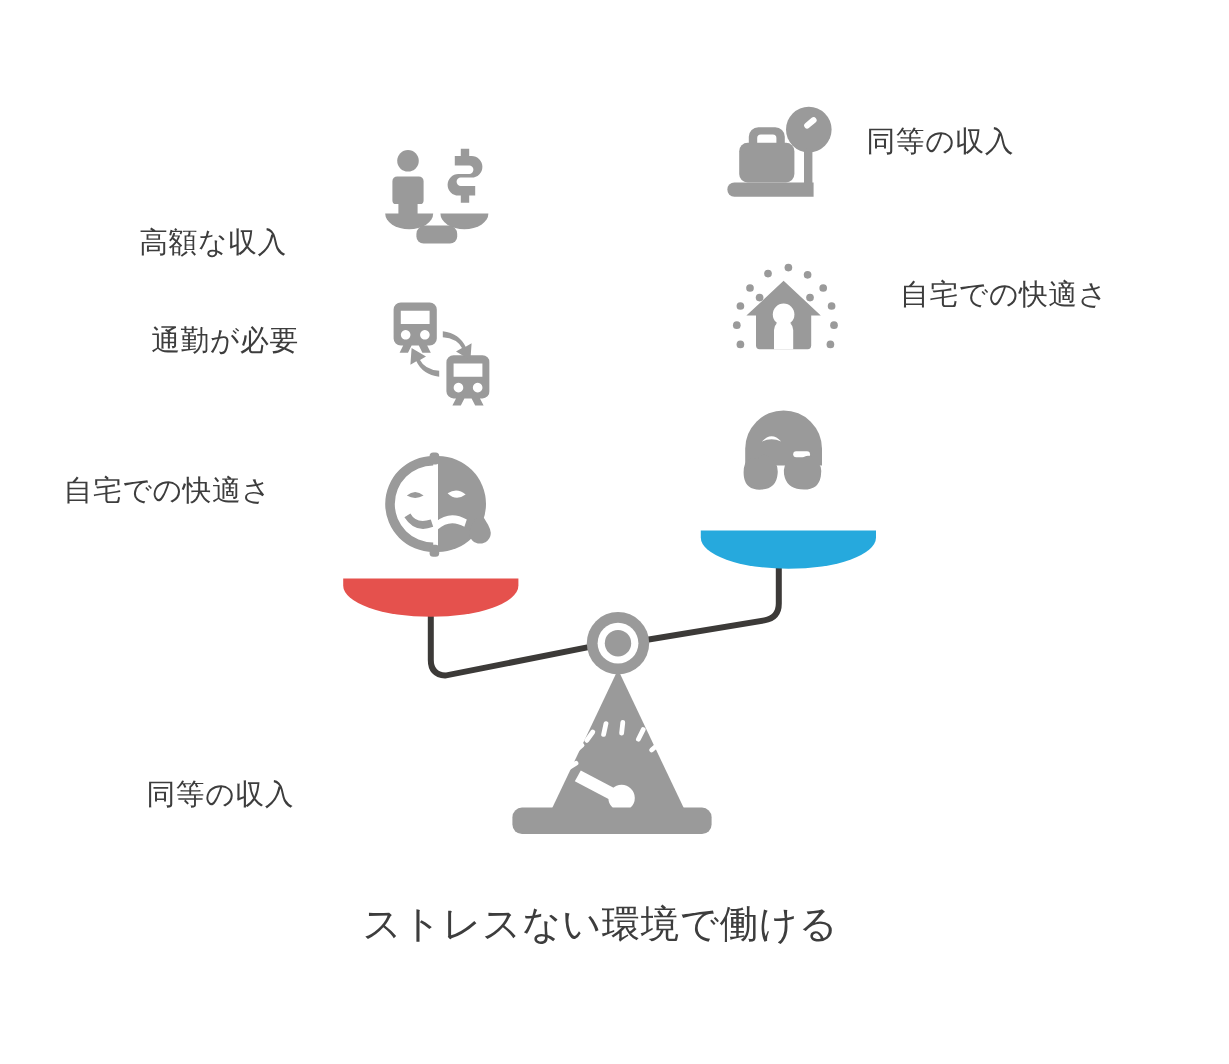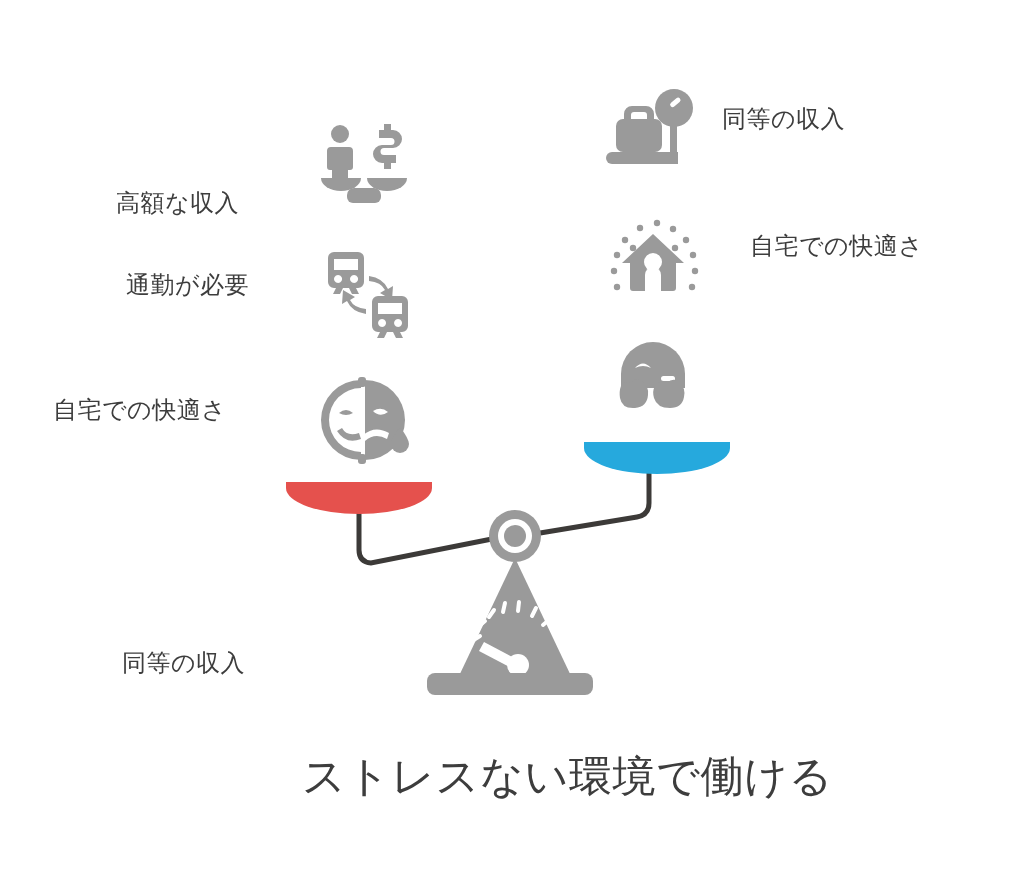--- a/index.html
+++ b/index.html
@@ -49,21 +49,21 @@
 
   #icon-house        { left: 607px; top: 218px; }
   #row-comfort       { left: 750px; top: 233px; }
 
   #icon-relax-face   { left: 607px; top: 340px; }
   #row-stressfree    { left: 722px; top: 358px; }
 
   
   #label-left-bottom  { left: 122px; top: 650px; }
   #label-right-bottom { left: 630px; top: 612px; }
-  #caption            { left: 302px; top: 753px; font-size: 43px; }
+  #caption            { left: 302px; top: 753px; font-size: 32px; }
 
   
   #balance { position: absolute; left: 280px; top: 430px; width: 460px; height: 280px; }
 </style>
 </head>
 <body>
 
 <div id="canvas">
 
   <div class="label l" id="row-income-left">高額な収入</div>

